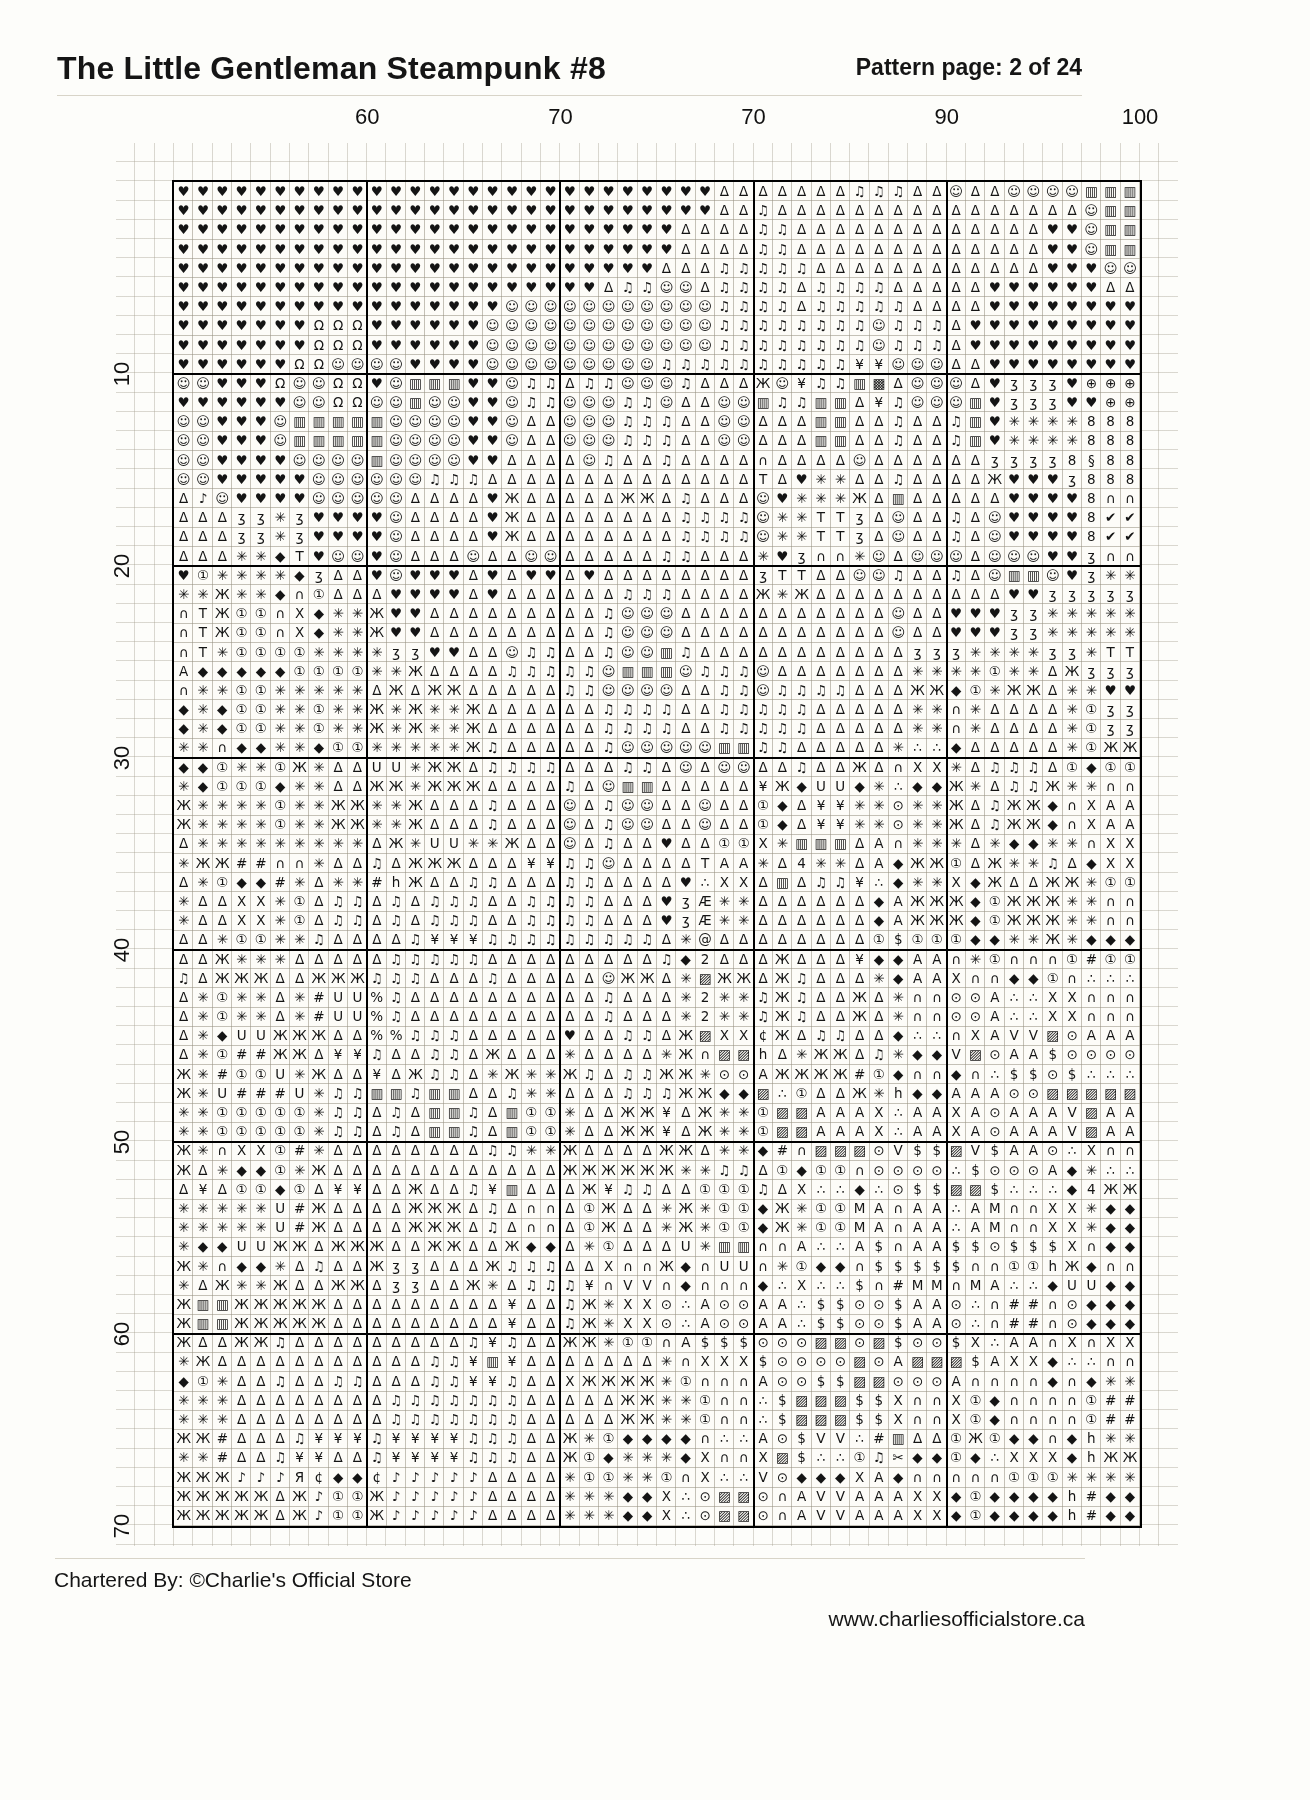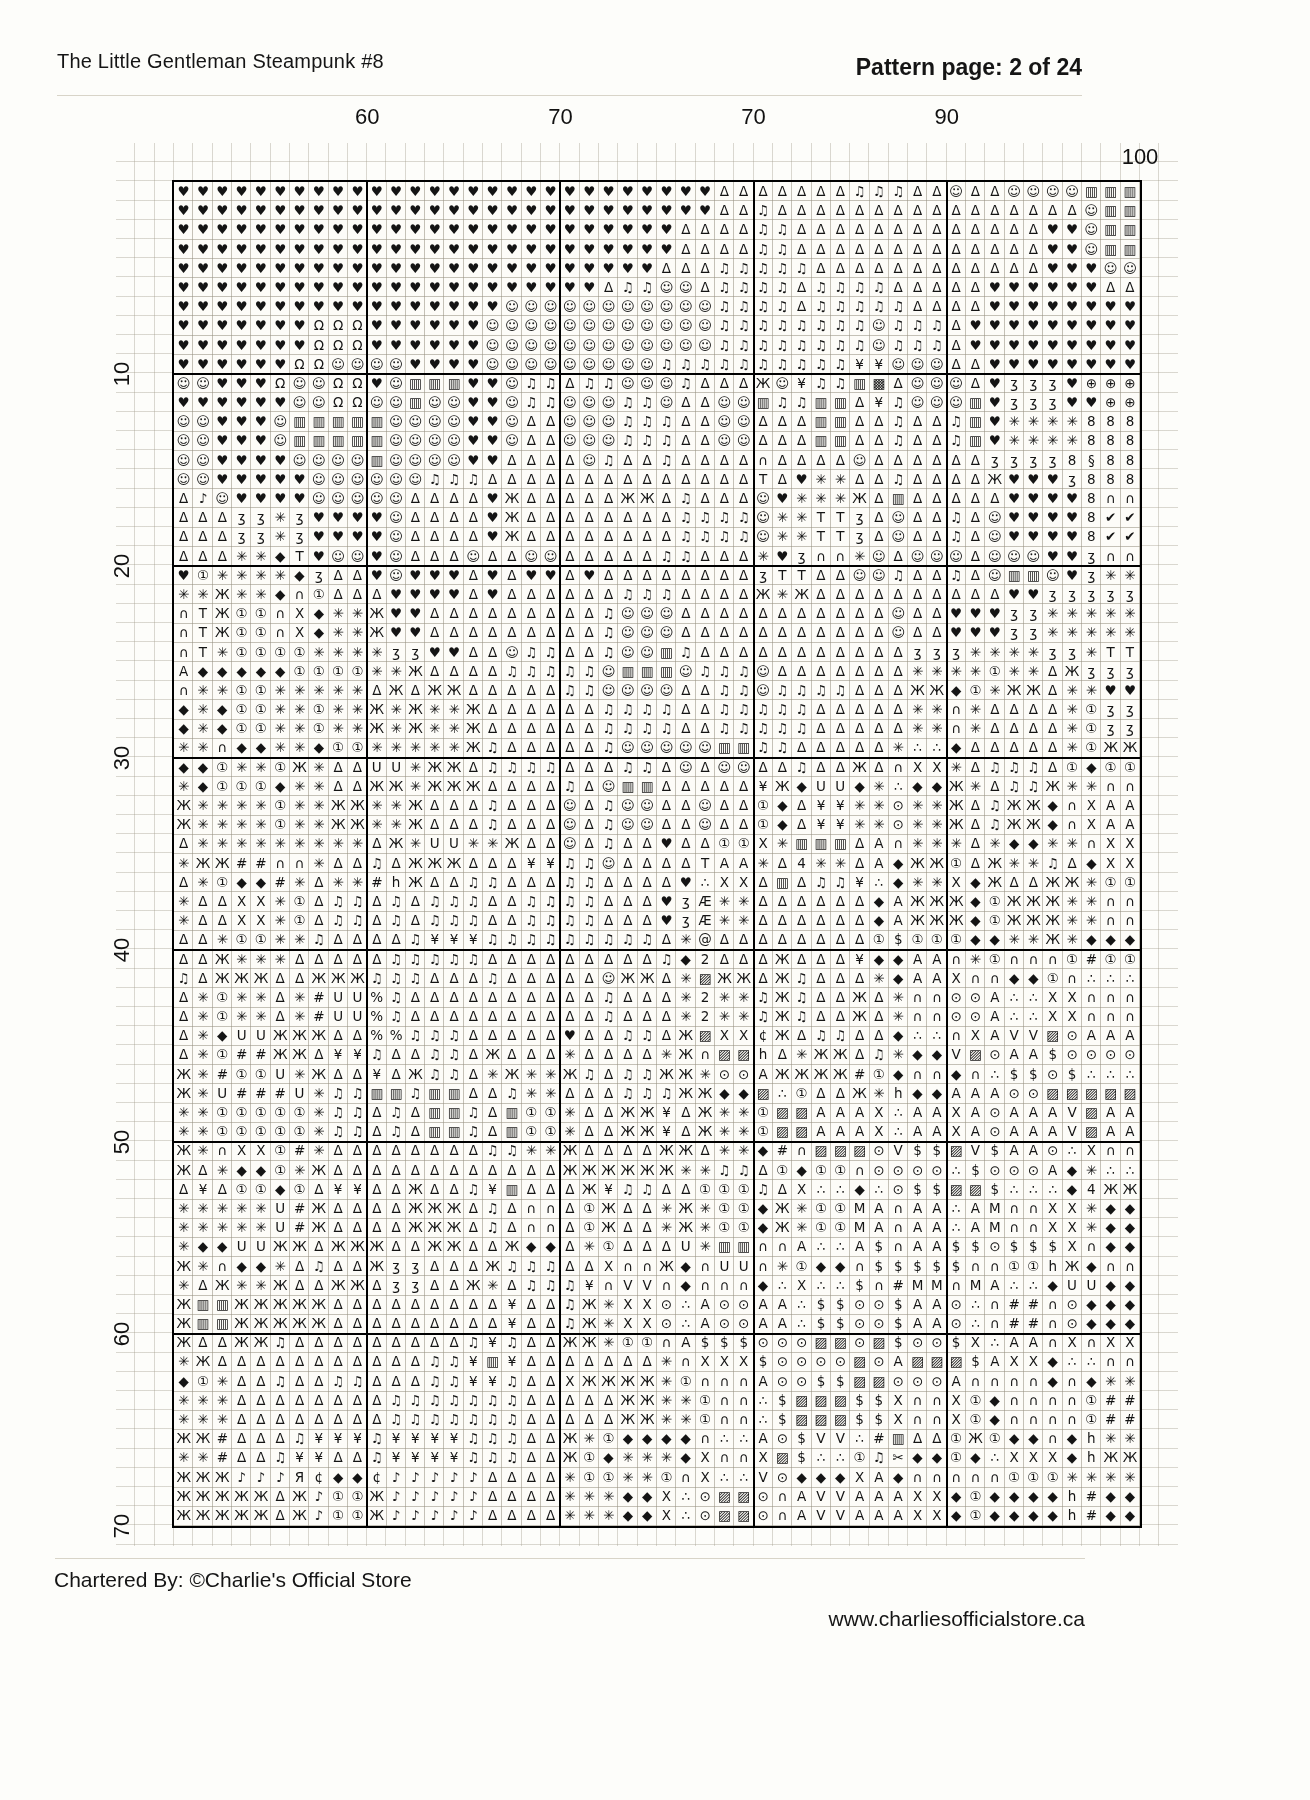--- a/index.html
+++ b/index.html
@@ -4,21 +4,21 @@
 <style>
   html,body{margin:0;padding:0;}
   body{
     width:1310px;height:1800px;position:relative;overflow:hidden;
     background:#fdfdfa;color:#151515;
     font-family:"Liberation Sans", sans-serif;
   }
   
   .page-title{
     position:absolute;left:57px;top:50px;
-    font-size:20px;font-weight:normal;letter-spacing:.2px;
+    font-size:32px;font-weight:bold;letter-spacing:.2px;
   }
   .page-num{
     position:absolute;right:228px;top:54px;
     font-size:23px;font-weight:bold;
   }
   .header-rule{
     position:absolute;left:57px;top:95px;width:1025px;height:1px;
     background:#d8d4c8;
   }
   
@@ -3587,21 +3587,21 @@
     <div class="hbold" style="top: 575px;"></div>
     <div class="hbold" style="top: 767px;"></div>
     <div class="hbold" style="top: 959px;"></div>
     <div class="hbold" style="top: 1151px;"></div>
   </div>
 <div id="col-labels">
     <div class="col-label" style="left: 367.2px;">60</div>
     <div class="col-label" style="left: 560.4px;">70</div>
     <div class="col-label" style="left: 753.6px;">70</div>
     <div class="col-label" style="left: 946.8px;">90</div>
-    <div class="col-label" style="left: 1140px; margin-top: 40px;">100</div>
+    <div class="col-label" style="left: 1140px;">100</div>
   </div>
 <div id="row-labels">
     <div class="row-label" style="top: 374px;">10</div>
     <div class="row-label" style="top: 566px;">20</div>
     <div class="row-label" style="top: 758px;">30</div>
     <div class="row-label" style="top: 950px;">40</div>
     <div class="row-label" style="top: 1142px;">50</div>
     <div class="row-label" style="top: 1334px;">60</div>
     <div class="row-label" style="top: 1526px;">70</div>
   </div>

